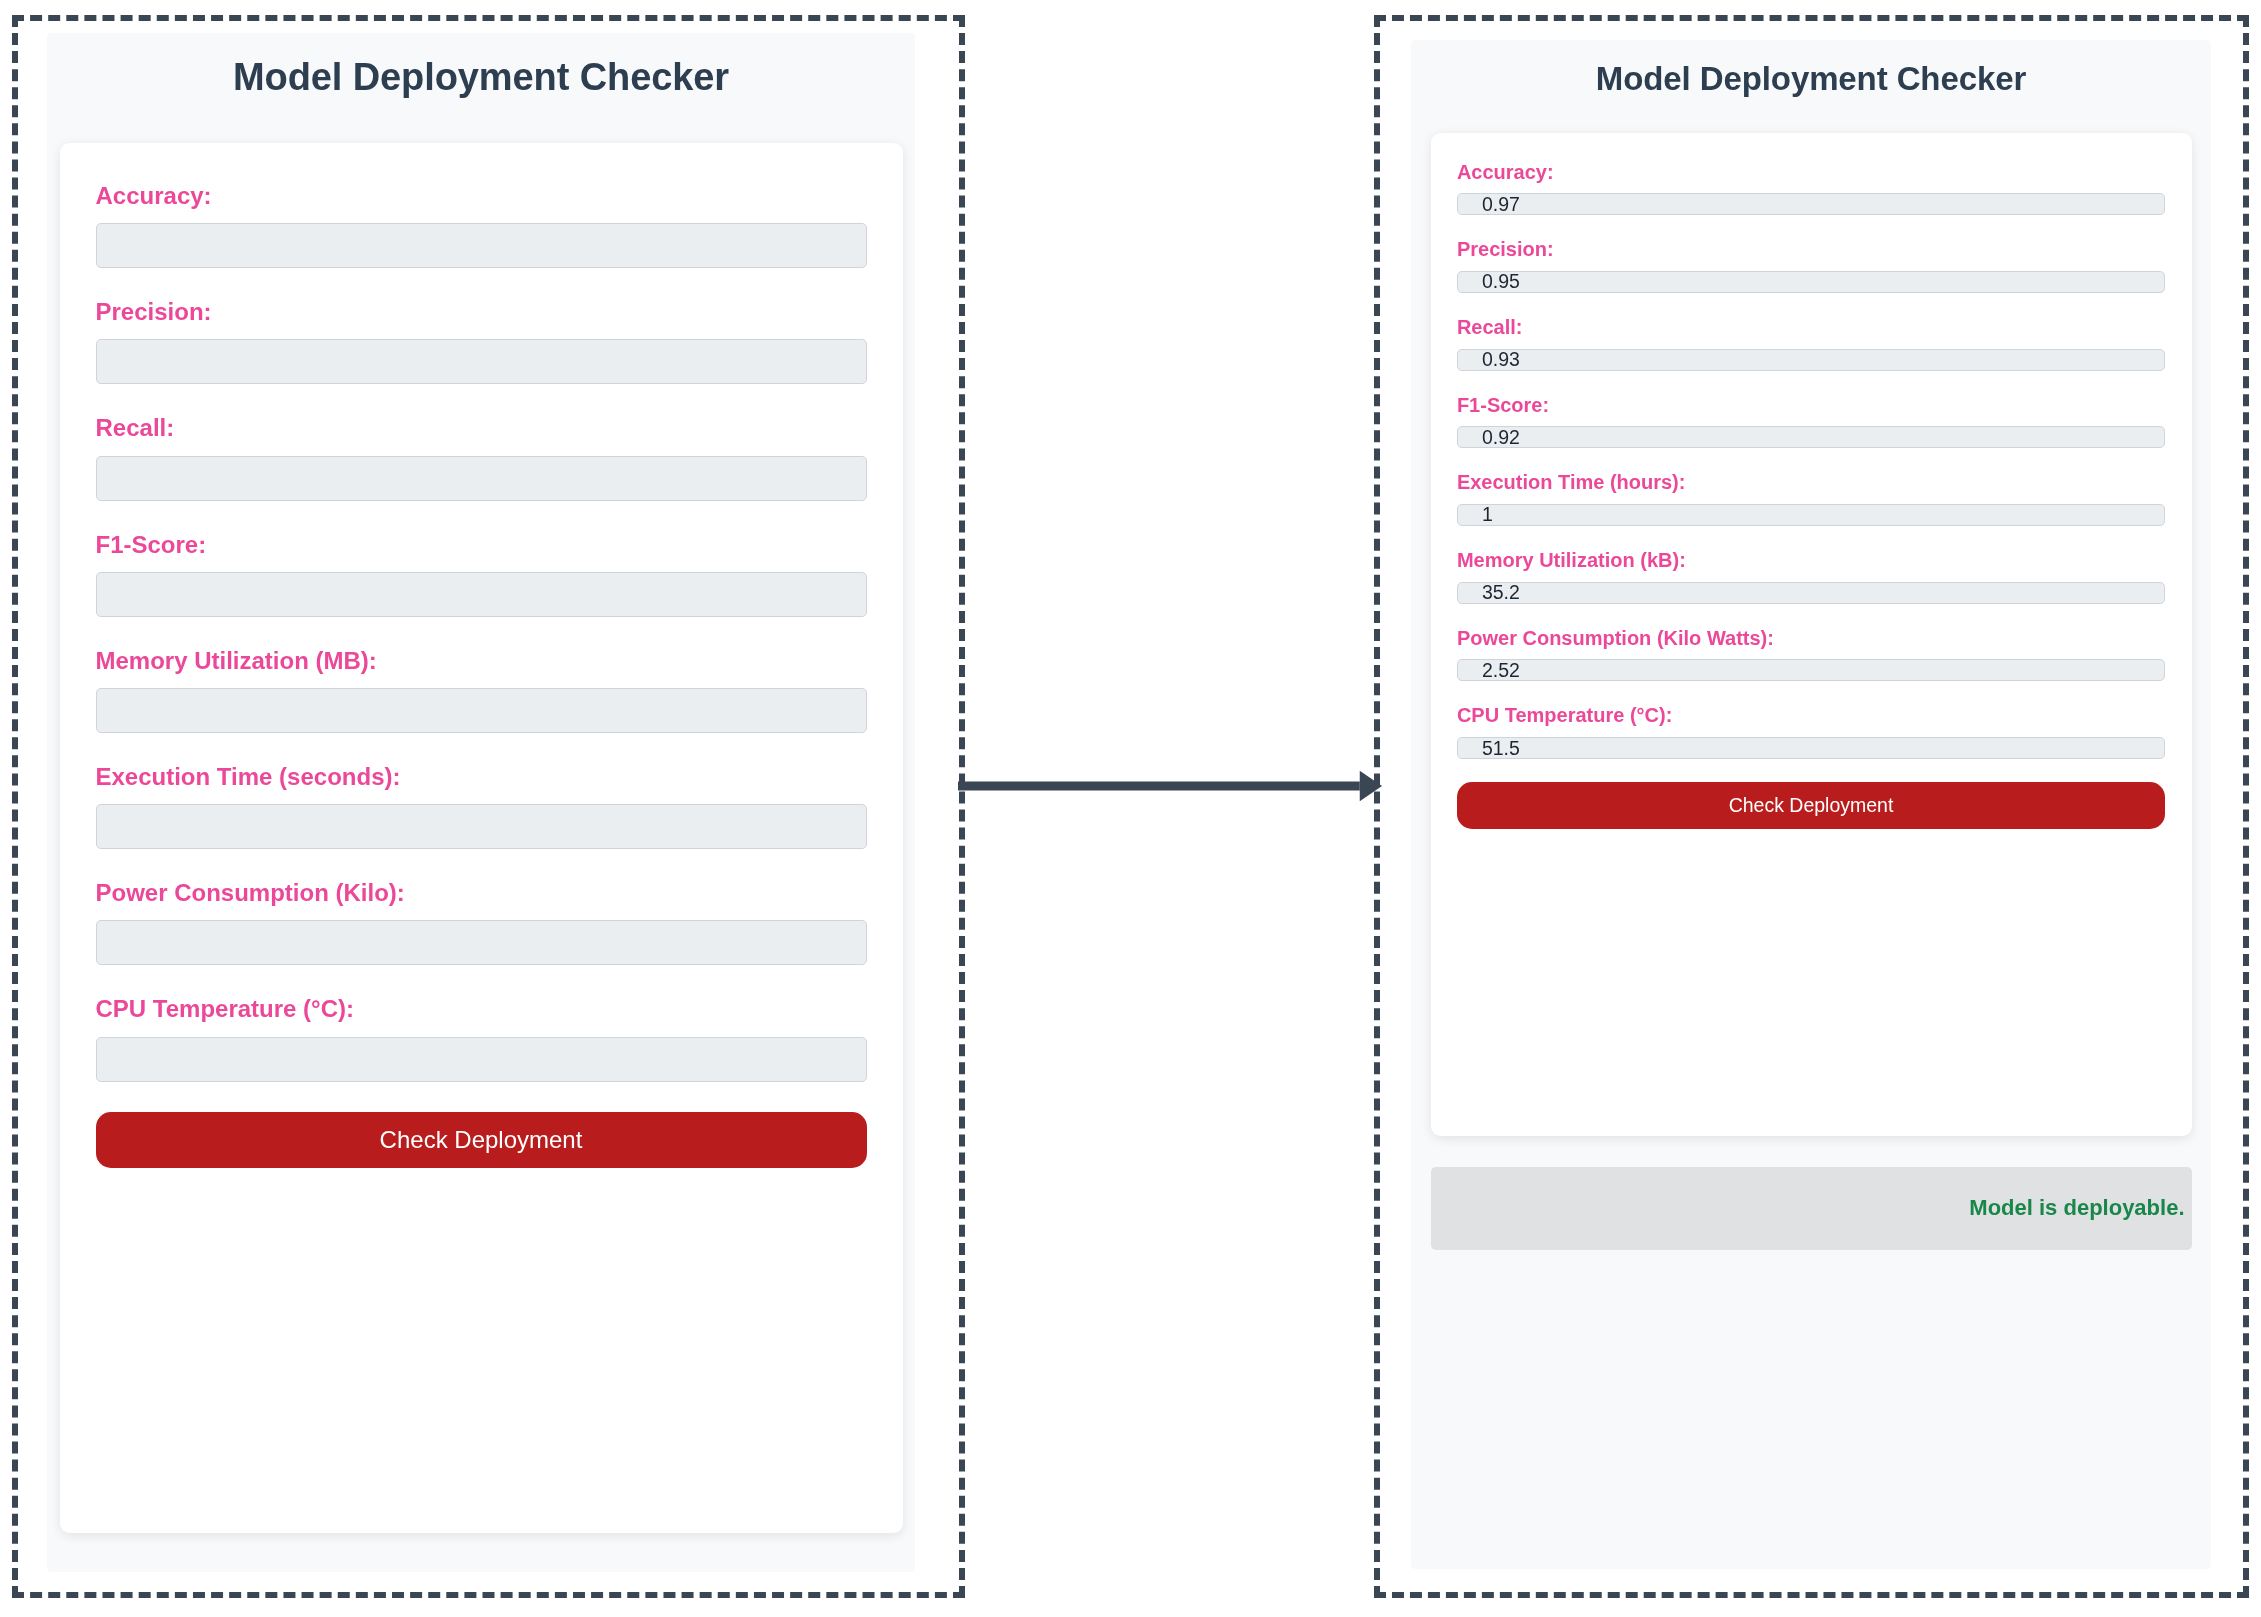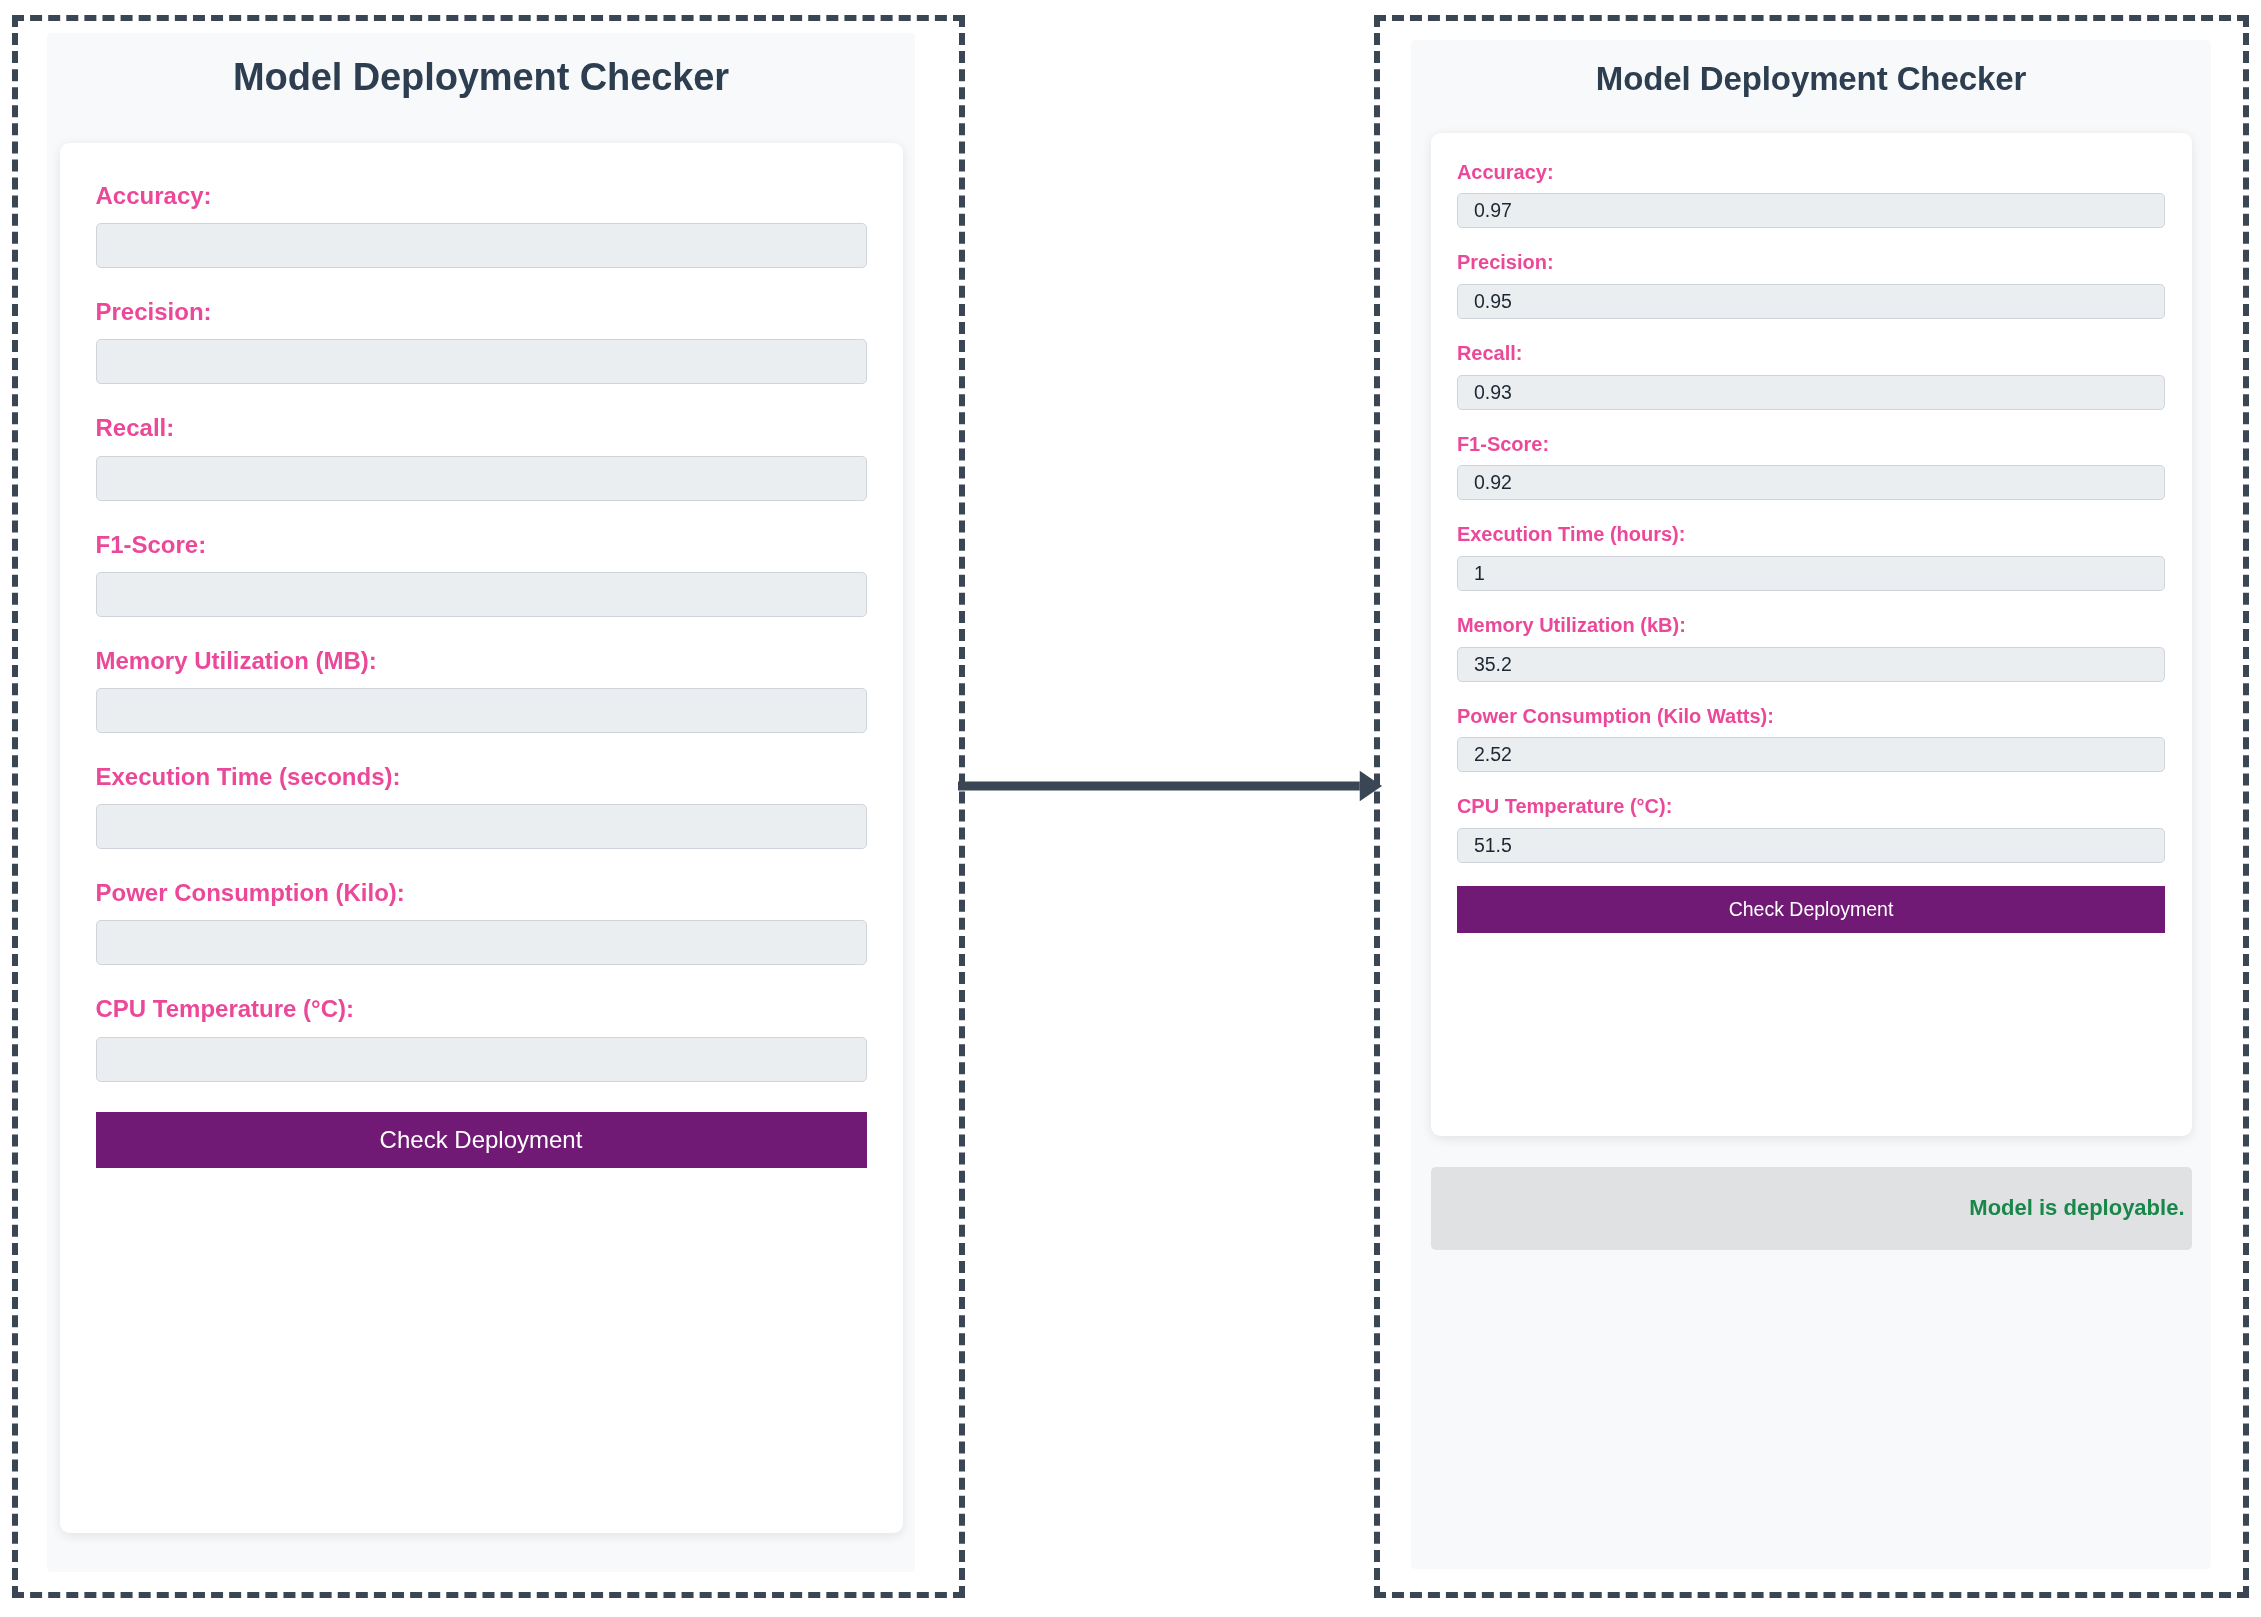--- a/index.html
+++ b/index.html
@@ -85,34 +85,34 @@
     font-family: "Liberation Sans", sans-serif;
     outline: none;
   }
   .app-left .field-input {
     height: 45px;
     font-size: 22px;
     padding: 0 15.3px;
     margin-bottom: 30px;
   }
   .app-right .field-input {
-    height: 35px;
+    height: 22px;
     font-size: 19.5px;
-    padding: 0 16px;
+    padding: 0 24px;
     margin-bottom: 23px;
   }
 
   
   .btn-primary {
     display: block;
     width: 100%;
-    background: #701a75;
+    background: #b91c1c;
     color: #ffffff;
     border: none;
-    border-radius: 0;
+    border-radius: 15px;
     font-family: "Liberation Sans", sans-serif;
     cursor: pointer;
     text-align: center;
   }
   .app-left .btn-primary  { height: 56px; font-size: 24px; margin-top: 16.7px; }
   .app-right .btn-primary { height: 47px; font-size: 19.5px; margin-top: 12.5px; }
 
   
   .result-banner {
     background: #dfe1e3;

